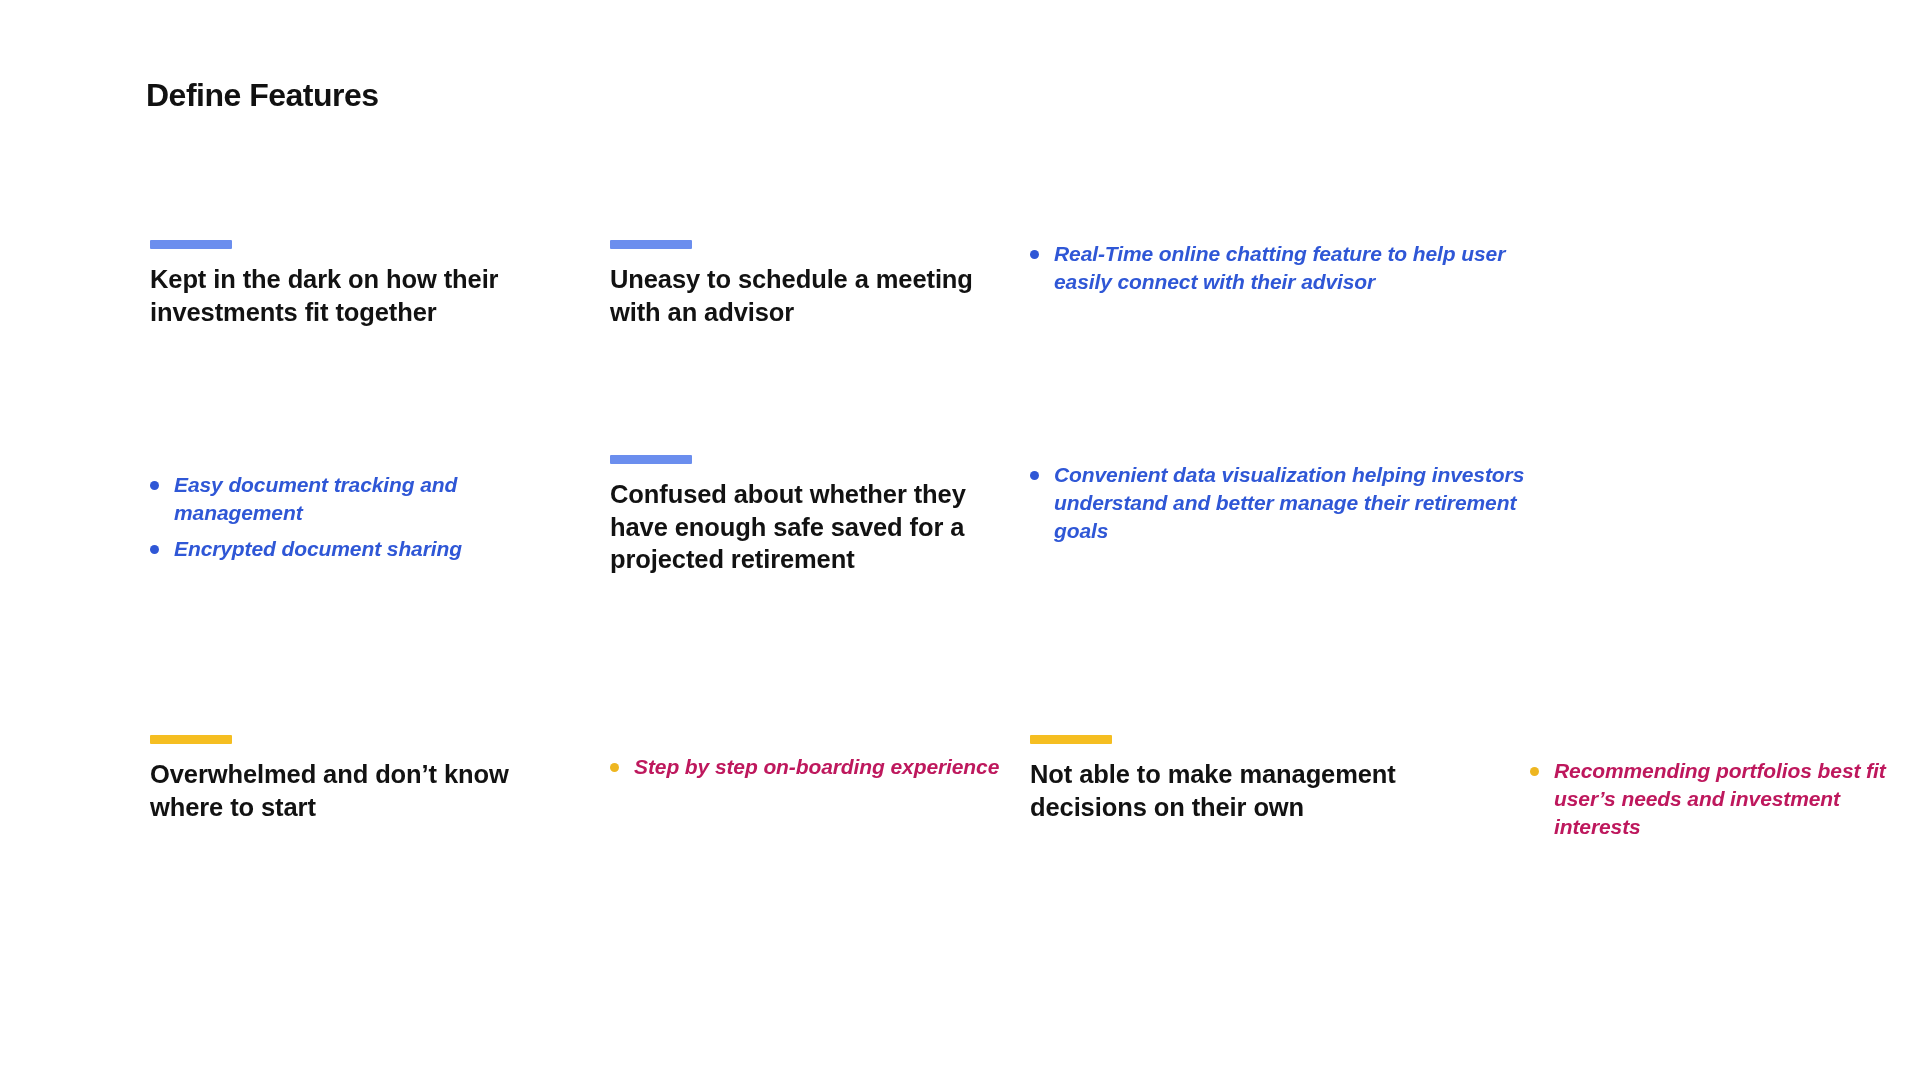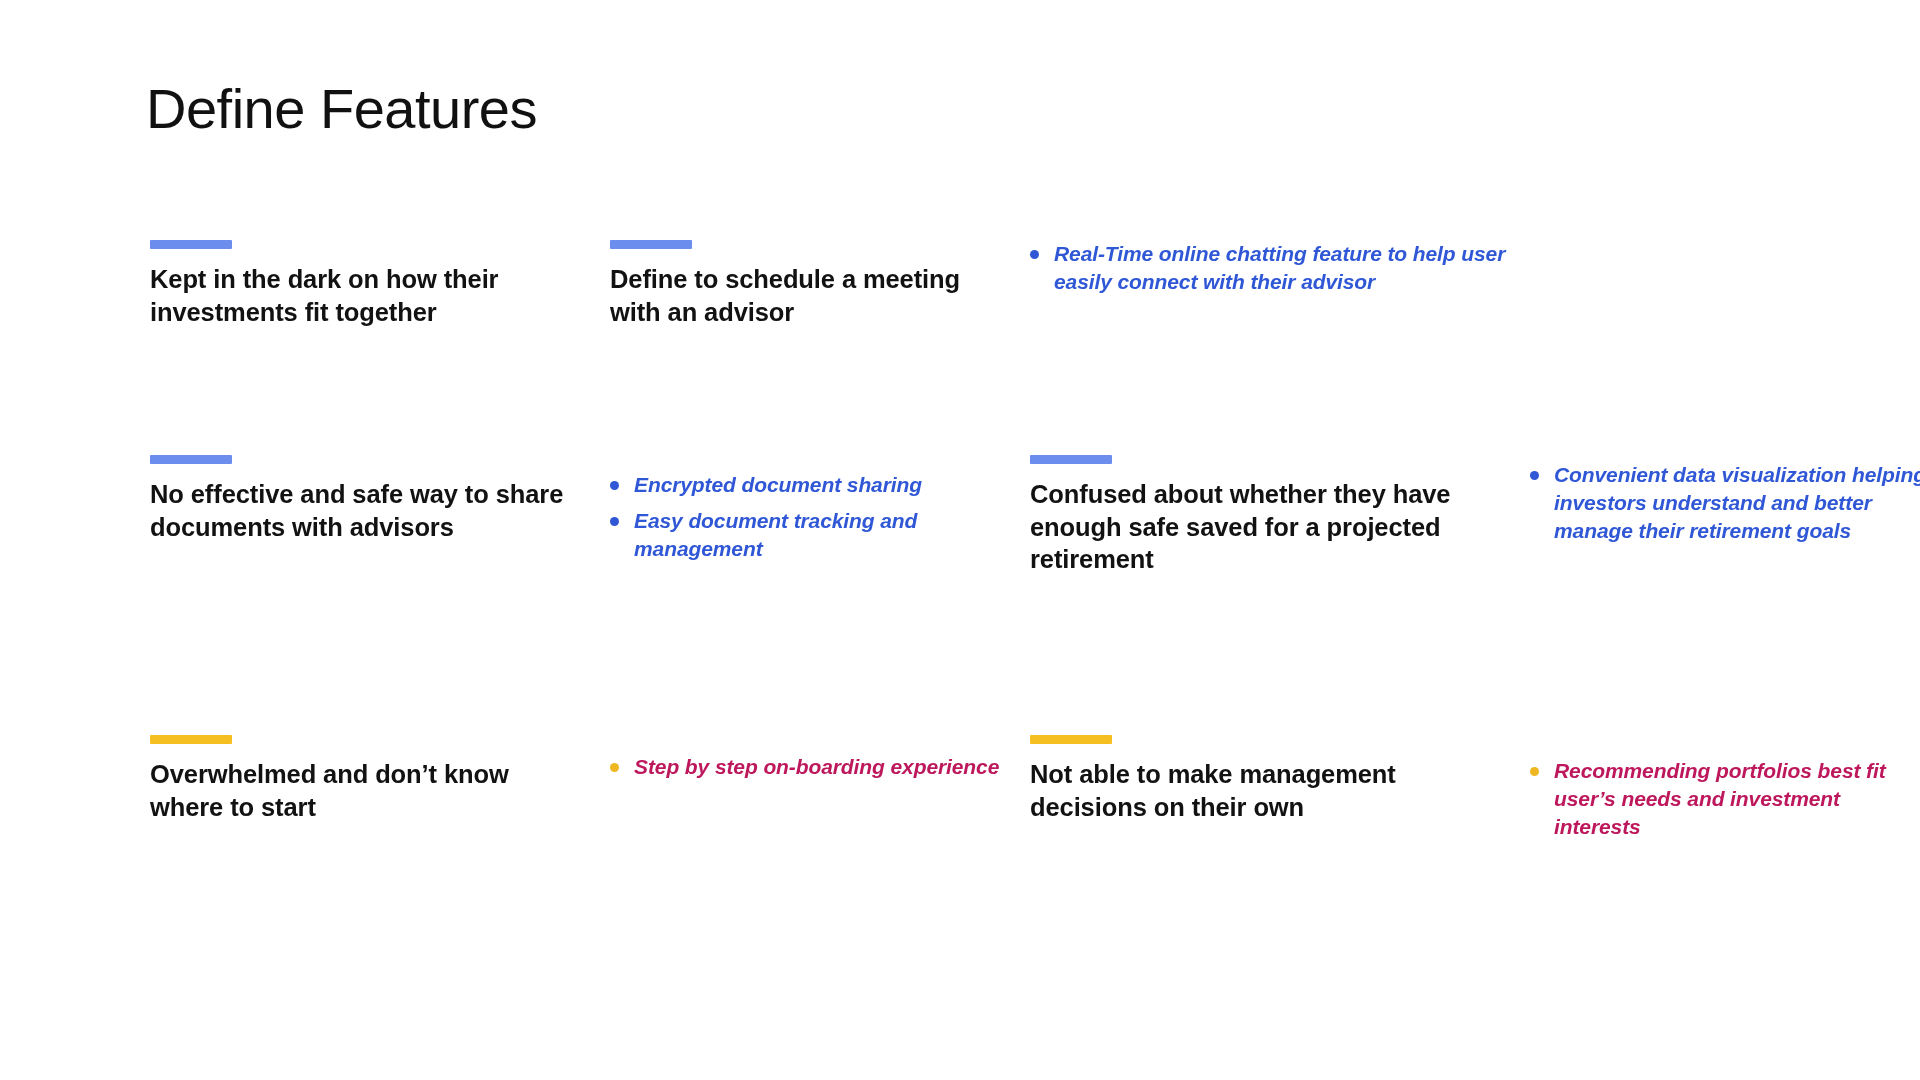--- a/index.html
+++ b/index.html
@@ -18,22 +18,22 @@
   .slide {
     position: absolute;
     inset: 0;
     background: #ffffff;
   }
 
   .page-title {
     position: absolute;
     left: 146px;
     top: 78px;
-    font-size: 56px;
-    font-weight: normal;
+    font-size: 32px;
+    font-weight: bold;
     color: #111111;
     letter-spacing: -0.5px;
     line-height: 1.1;
   }
 
   .grid {
     position: absolute;
     left: 0;
     top: 240px;
     width: 1920px;
@@ -135,46 +135,42 @@
 
   <div class="grid">
 
     <div class="row row-1 r1">
       <div class="problem-cell">
         <div class="accent-bar accent-blue"></div>
         <div class="problem-text">Kept in the dark on how their investments fit together</div>
       </div>
       <div class="problem-cell">
         <div class="accent-bar accent-blue"></div>
-        <div class="problem-text">Define to schedule a meeting with an advisor</div>
+        <div class="problem-text">Uneasy to schedule a meeting with an advisor</div>
       </div>
       <div class="feature-cell feature-cell-right col-4">
         <ul class="feature-list">
           <li class="feature-item blue-text">
             <span class="bullet"></span>
             <span>Real-Time online chatting feature to help user easily connect with their advisor</span>
           </li>
         </ul>
       </div>
     </div>
 
     <div class="row row-2 r2">
-      <div class="problem-cell">
-        <div class="accent-bar accent-blue"></div>
-        <div class="problem-text">No effective and safe way to share documents with advisors</div>
-      </div>
       <div class="feature-cell">
         <ul class="feature-list">
           <li class="feature-item blue-text">
             <span class="bullet"></span>
+            <span>Easy document tracking and management</span>
+          </li>
+          <li class="feature-item blue-text">
+            <span class="bullet"></span>
             <span>Encrypted document sharing</span>
-          </li>
-          <li class="feature-item blue-text">
-            <span class="bullet"></span>
-            <span>Easy document tracking and management</span>
           </li>
         </ul>
       </div>
       <div class="problem-cell">
         <div class="accent-bar accent-blue"></div>
         <div class="problem-text">Confused about whether they have enough safe saved for a projected retirement</div>
       </div>
       <div class="feature-cell feature-cell-right col-4">
         <ul class="feature-list">
           <li class="feature-item blue-text">

